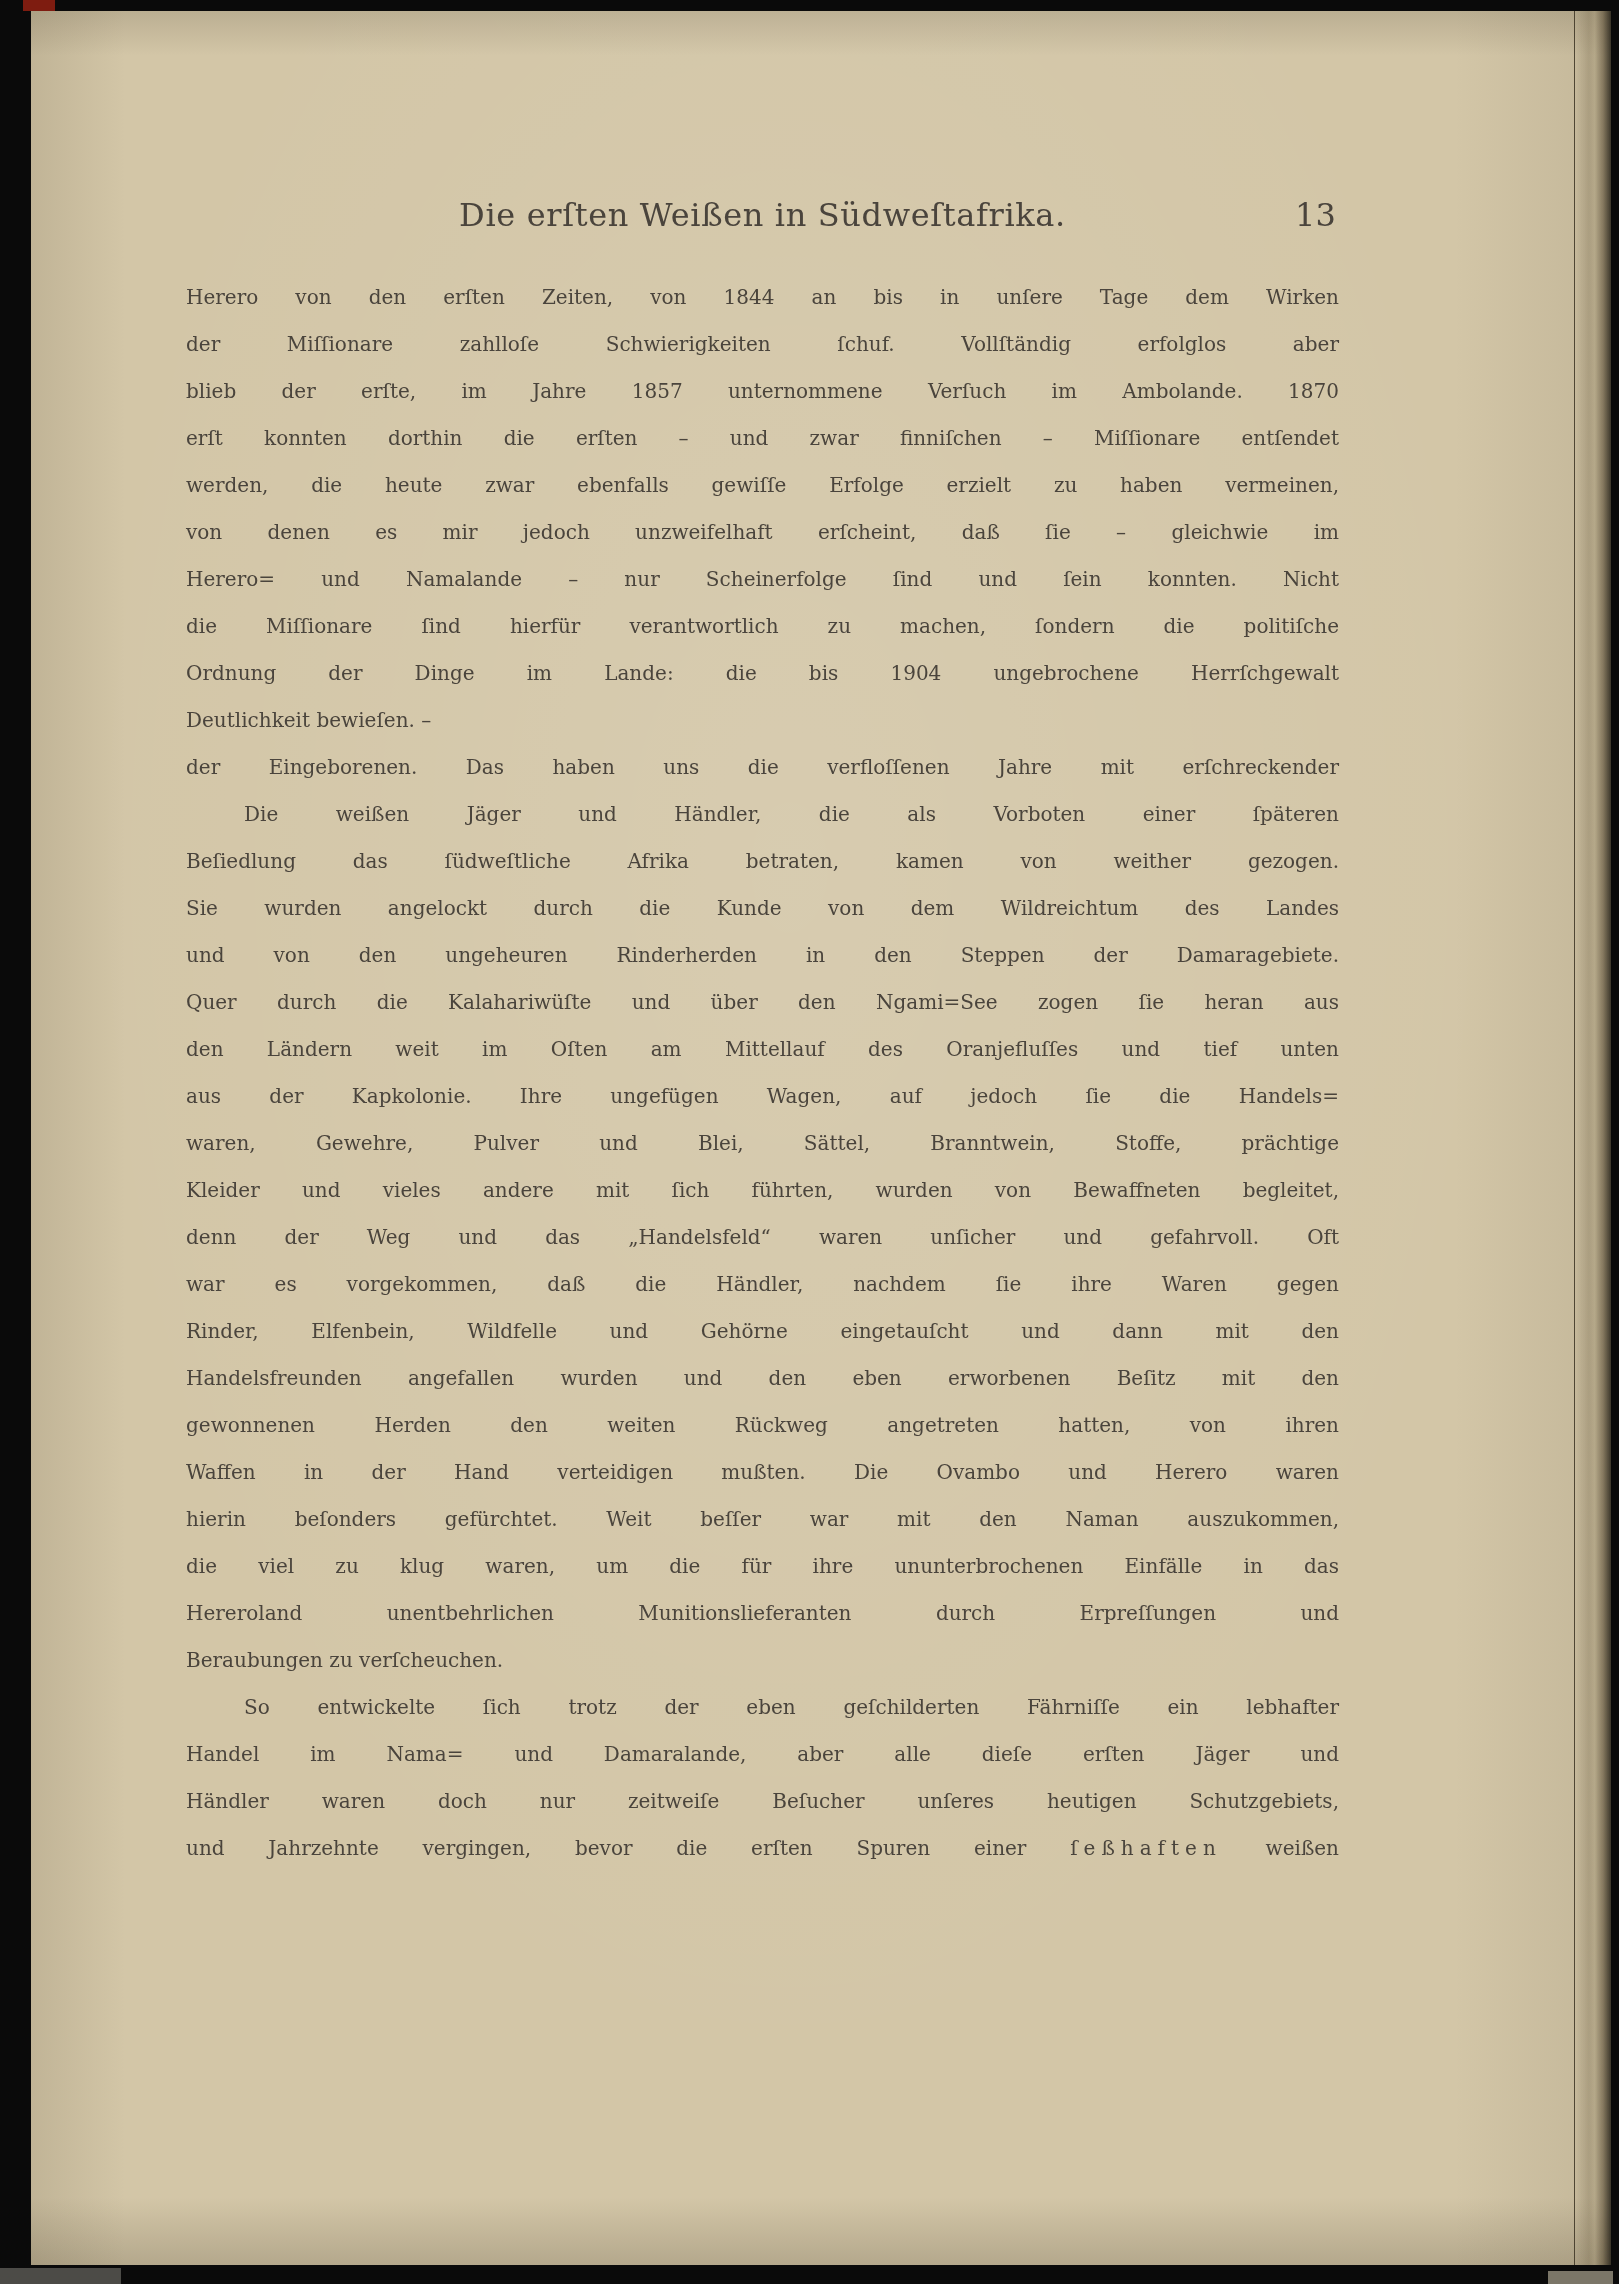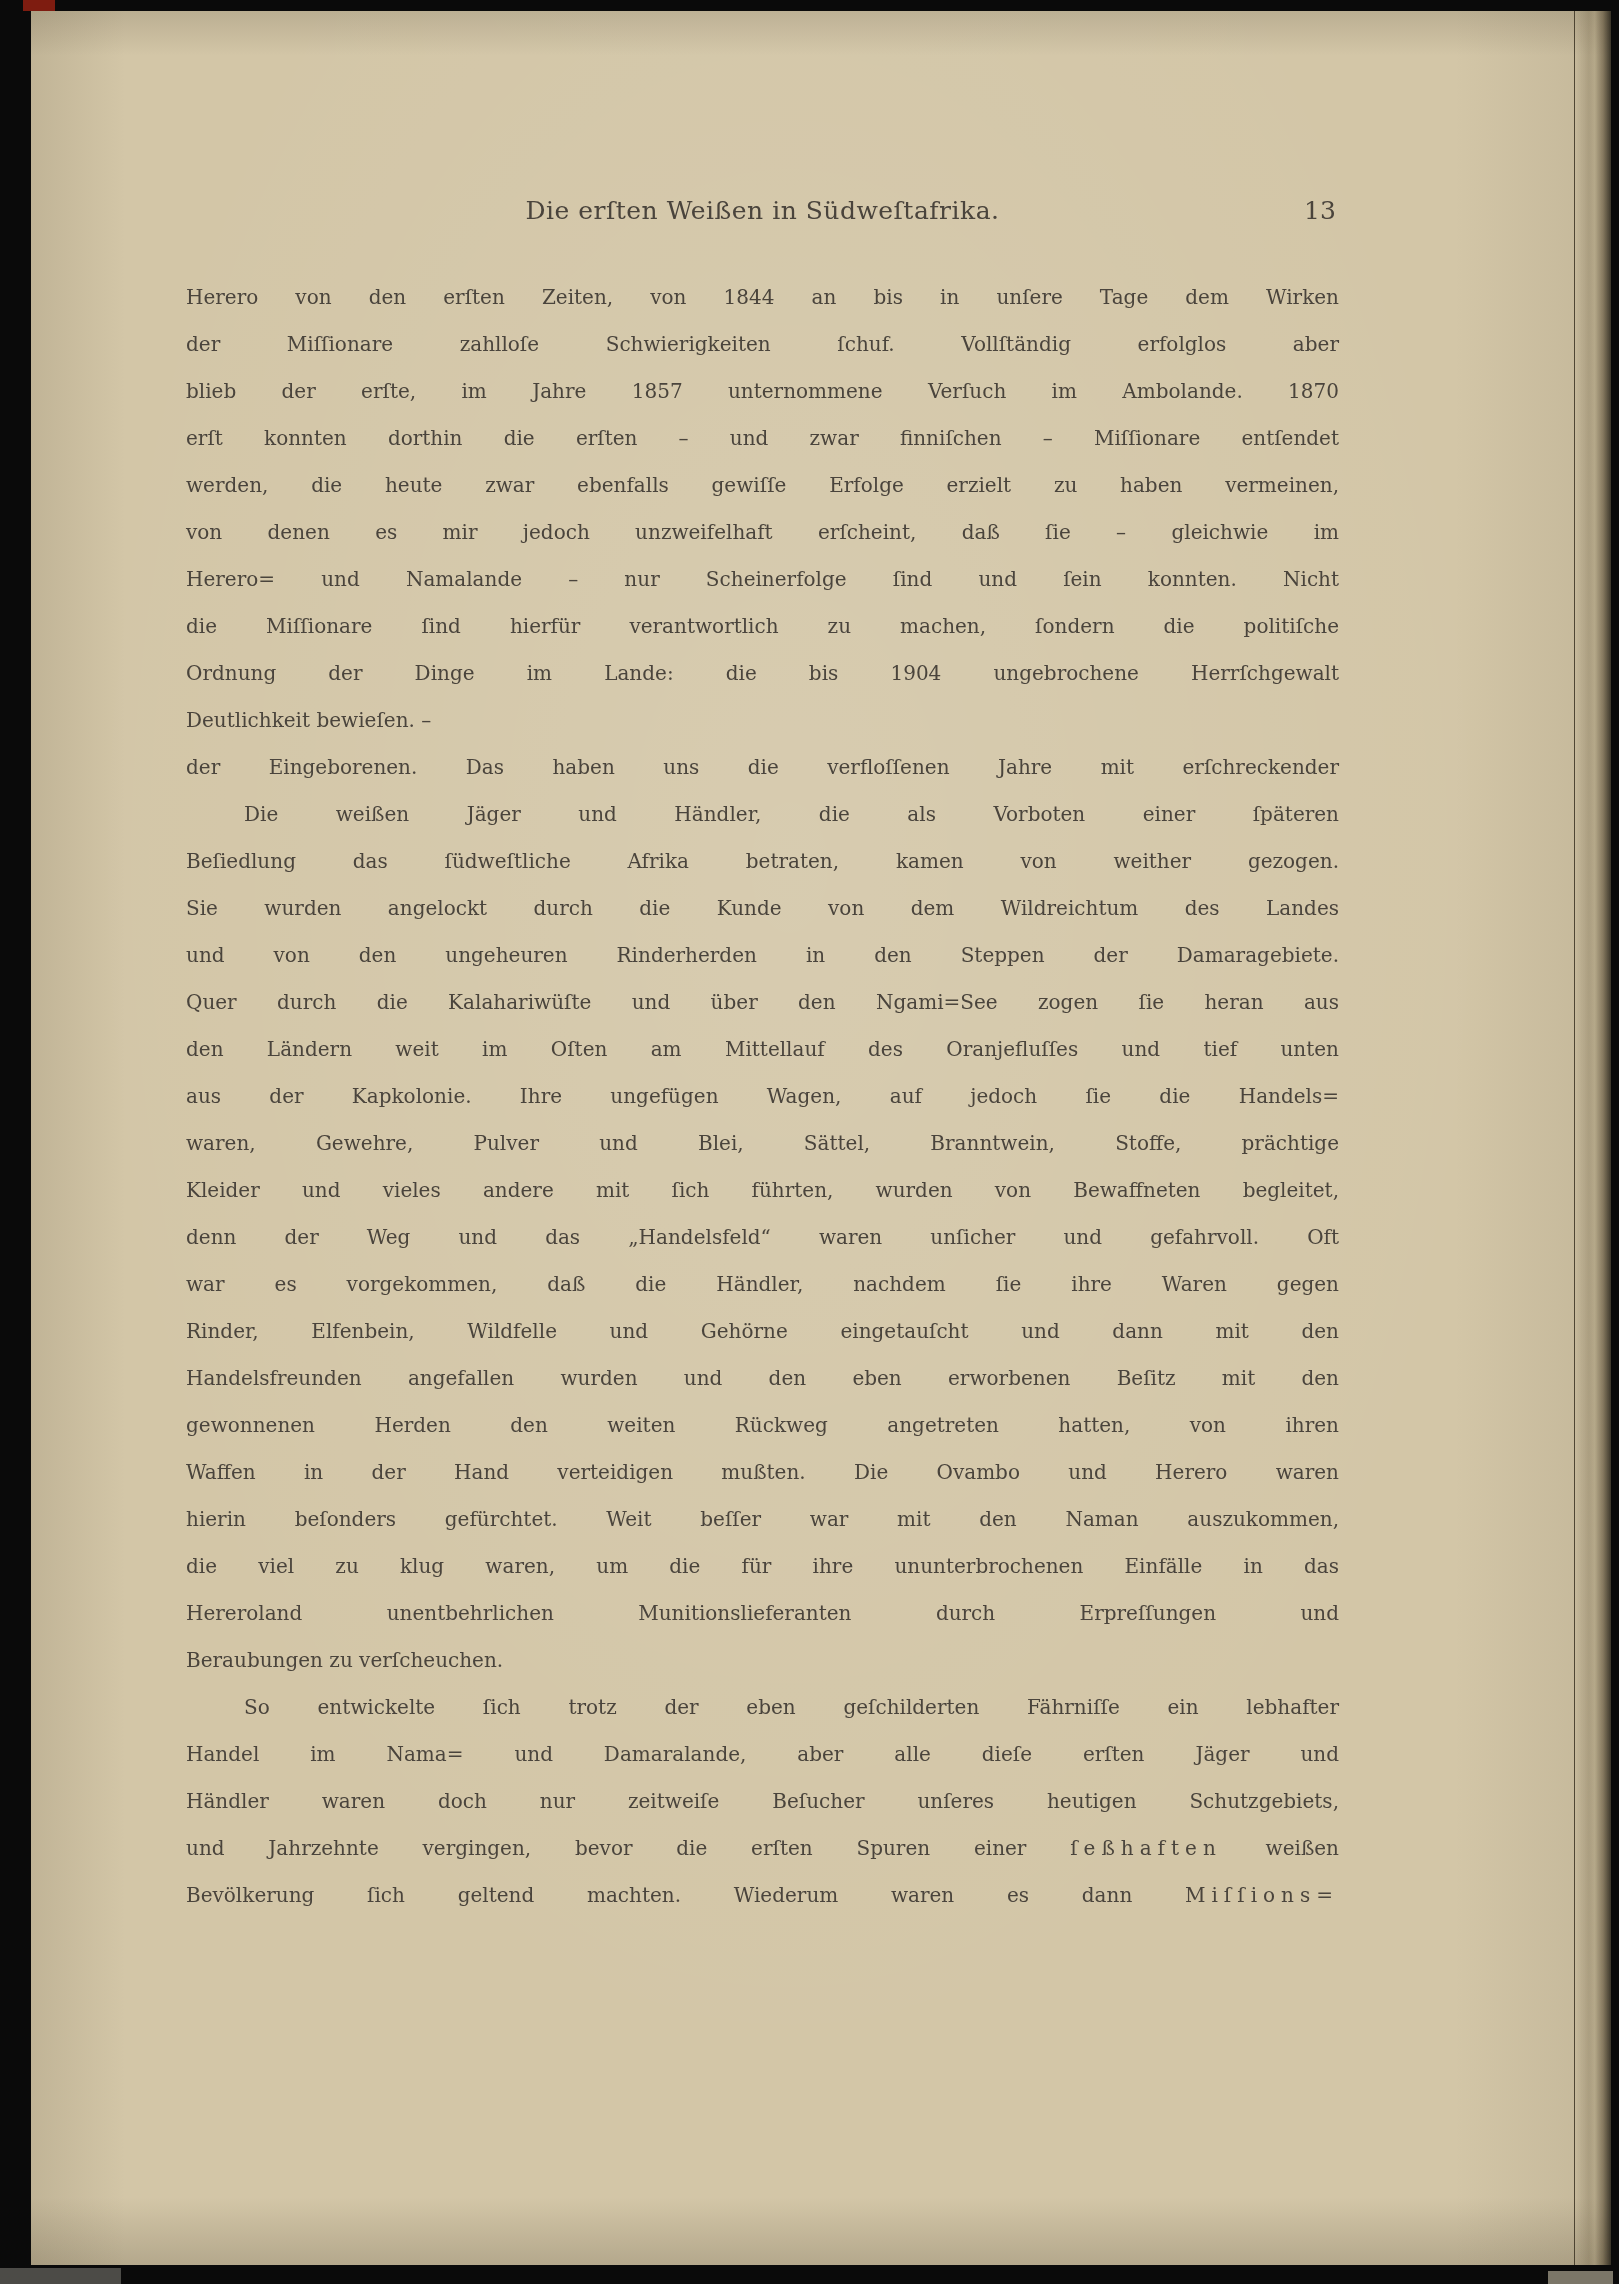--- a/index.html
+++ b/index.html
@@ -72,21 +72,21 @@
     left: 155px;
     top: 185px;
     width: 1153px;
     color: var(--ink);
   }
 
   .page-header {
     position: relative;
     height: 34px;
     margin-bottom: 44px;
-    font-size: 25px;
+    font-size: 32px;
   }
   .running-title {
     position: absolute;
     left: 50%;
     transform: translateX(-50%);
     white-space: nowrap;
     letter-spacing: 0.02em;
   }
   .page-number {
     position: absolute;
@@ -158,18 +158,17 @@
           <span class="line">hierin beſonders gefürchtet. Weit beſſer war mit den Naman auszukommen,</span>
           <span class="line">die viel zu klug waren, um die für ihre ununterbrochenen Einfälle in das</span>
           <span class="line">Hereroland unentbehrlichen Munitionslieferanten durch Erpreſſungen und</span>
           <span class="line unjust">Beraubungen zu verſcheuchen.</span>
         </p>
         <p>
           <span class="line first">So entwickelte ſich trotz der eben geſchilderten Fährniſſe ein lebhafter</span>
           <span class="line">Handel im Nama= und Damaralande, aber alle dieſe erſten Jäger und</span>
           <span class="line">Händler waren doch nur zeitweiſe Beſucher unſeres heutigen Schutzgebiets,</span>
           <span class="line">und Jahrzehnte vergingen, bevor die erſten Spuren einer <span class="sperr">ſeßhaften</span> weißen</span>
-          <span class="line">Bevölkerung ſich geltend machten. Wiederum waren es dann <span class="sperr">Miſſions=</span></span>
         </p>
       </div>
   </div>
 </div>
 
 
 </body></html>

